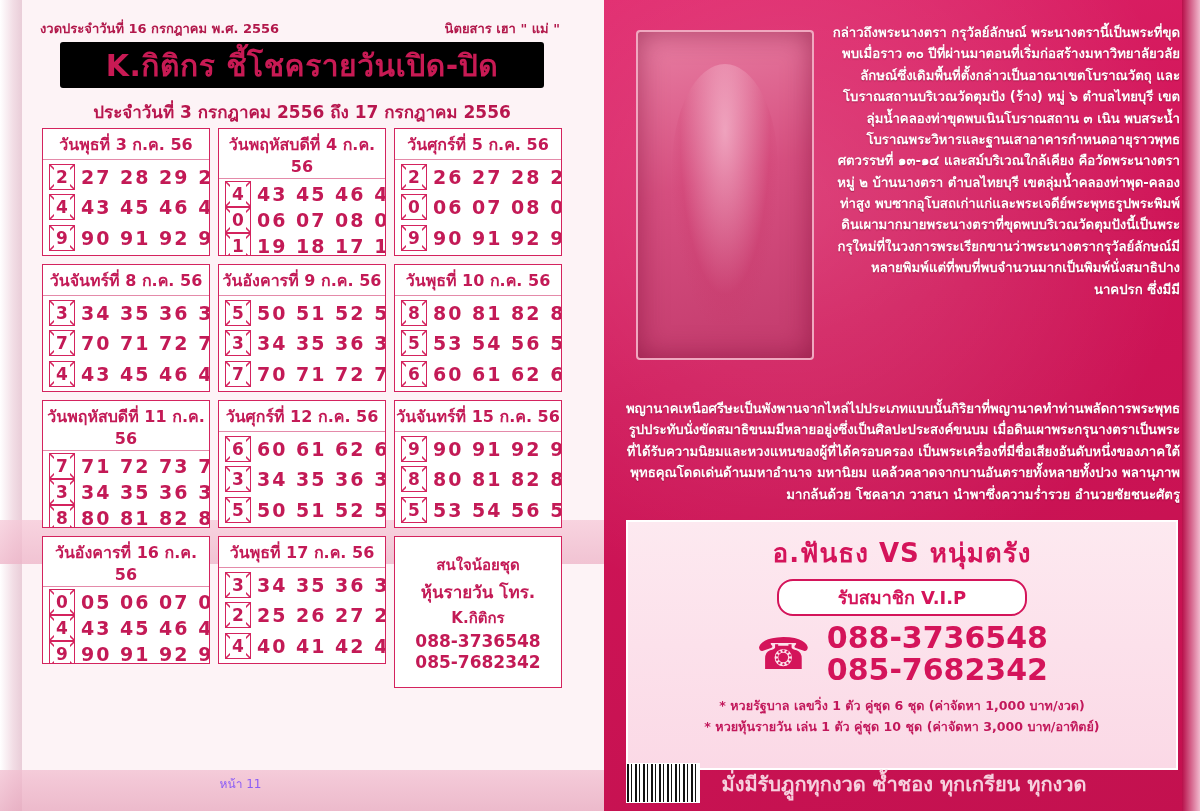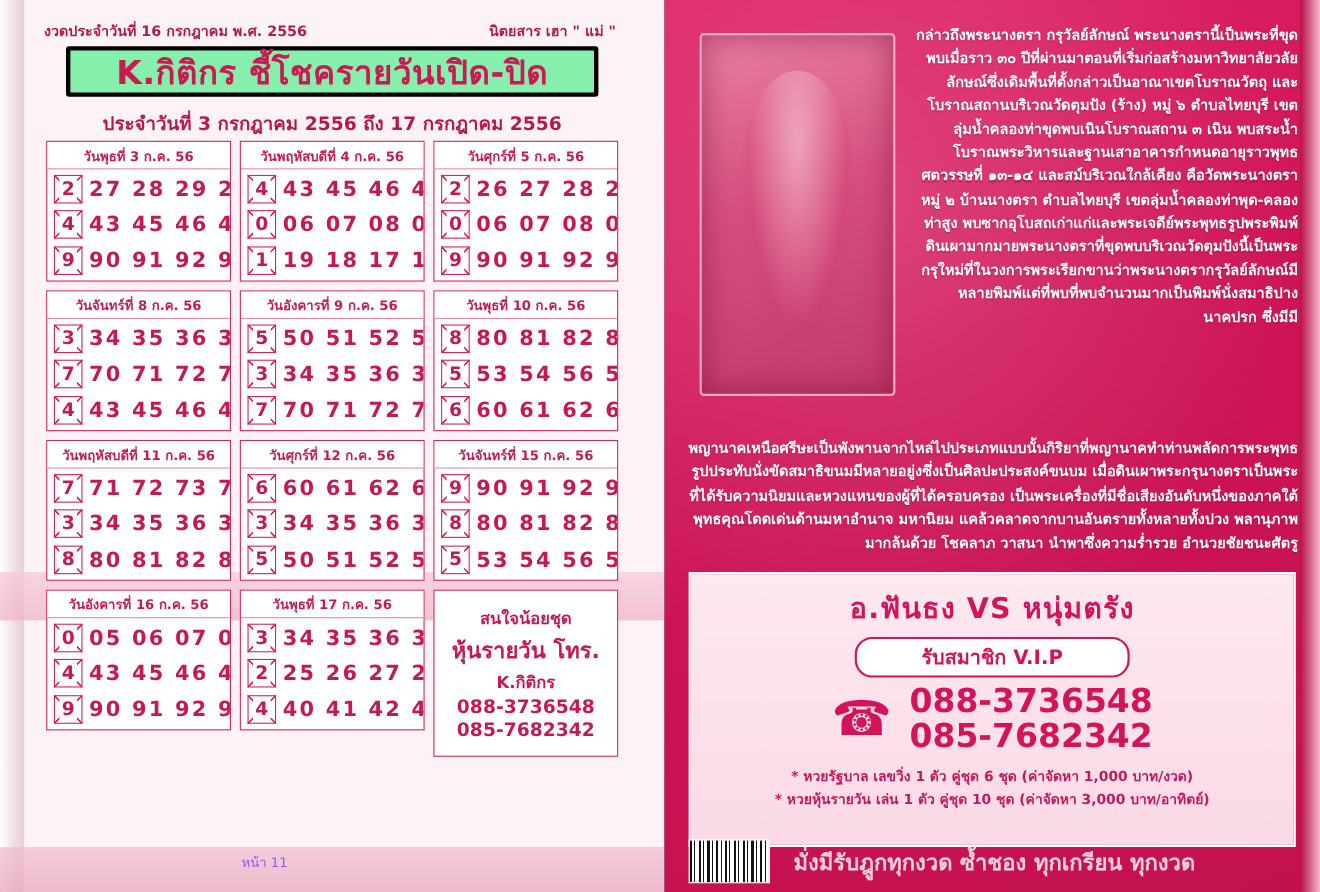--- a/index.html
+++ b/index.html
@@ -32,21 +32,21 @@
   .pink-band.b2 { top:770px; height:41px; background:linear-gradient(180deg,#f2bed0,#e7a7bd); }
 
   .hdr-row {
     position:absolute; top:18px; left:40px; width:520px;
     display:flex; justify-content:space-between;
     font-size:13px; color:#b2184b; font-weight:bold;
   }
   .title-box {
     position:absolute; top:42px; left:60px; width:484px; height:46px;
     border:4px solid #000000; border-radius:3px;
-    background:#86efac;
+    background:#000000;
     display:flex; align-items:center; justify-content:center;
   }
   .title-box span {
     font-size:30px; font-weight:bold; color:#c81a54; letter-spacing:.5px;
   }
   .subtitle {
     position:absolute; top:98px; left:0; width:604px; text-align:center;
     font-size:17px; font-weight:bold; color:#b8164e;
   }
 
@@ -59,21 +59,21 @@
   }
   .cell {
     border:1.5px solid #d4235e;
     background:#fff;
     height:128px;
     display:flex; flex-direction:column;
     overflow:hidden;
   }
   .cell-head {
     text-align:center;
-    font-size:12px; font-weight:bold; color:#c31a56;
+    font-size:16px; font-weight:bold; color:#c31a56;
     padding:3px 0 2px;
     border-bottom:1px solid #e48aa9;
     background:#fff;
   }
   .cell-body { flex:1; display:flex; flex-direction:column; justify-content:space-around; padding:2px 0; }
   .num-line {
     display:flex; align-items:center; padding-left:6px; gap:6px;
   }
   .lead {
     position:relative;
@@ -100,21 +100,21 @@
     font-size:19px; font-weight:bold; color:#c31a56; letter-spacing:2px;
     white-space:nowrap;
   }
   
   .contact-cell {
     border:1.5px solid #d4235e; background:#fff; height:152px;
     display:flex; flex-direction:column; align-items:center; justify-content:center;
     gap:1px; color:#c31a56; font-weight:bold;
   }
   .contact-cell .c1 { font-size:15px; }
-  .contact-cell .c2 { font-size:20px; }
+  .contact-cell .c2 { font-size:17px; }
   .contact-cell .c3 { font-size:15px; }
   .contact-cell .c4 { font-size:17px; }
   .contact-cell .c5 { font-size:17px; }
 
   .page-num {
     position:absolute; bottom:18px; left:0; width:481px; text-align:center;
     font-size:12px; color:#8b5cf6;
   }
 
   

